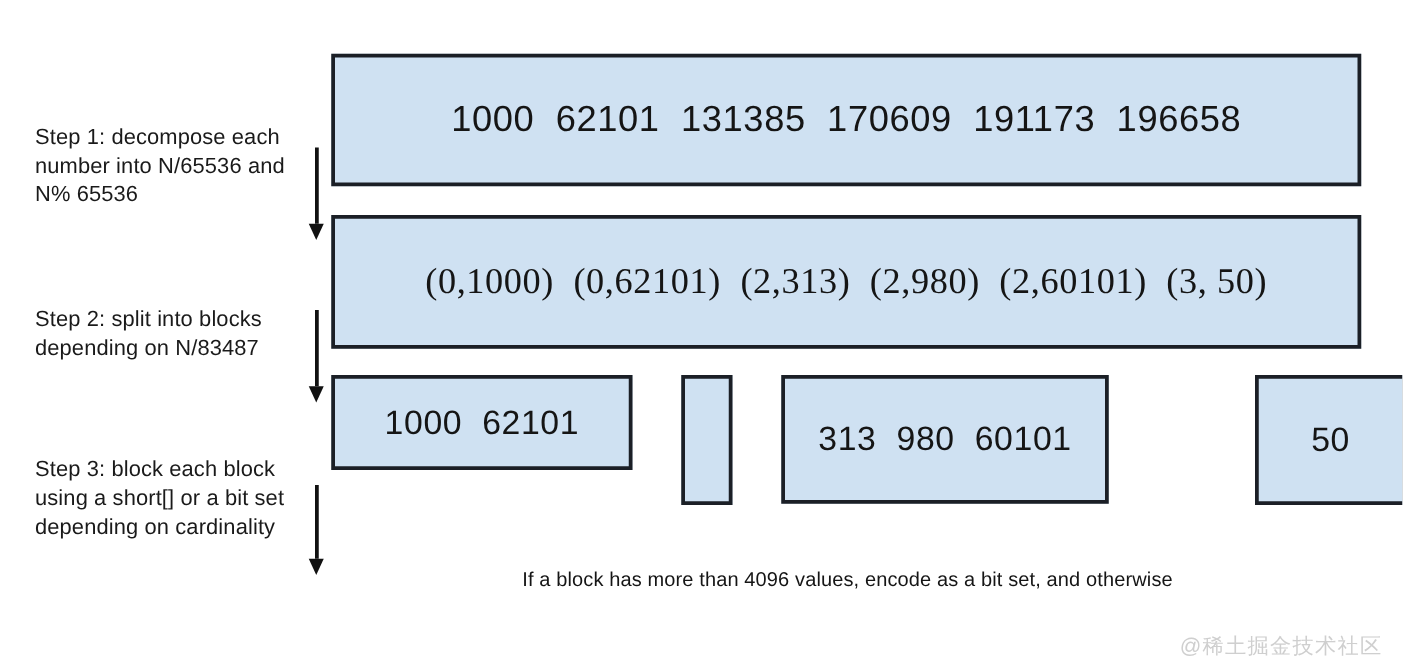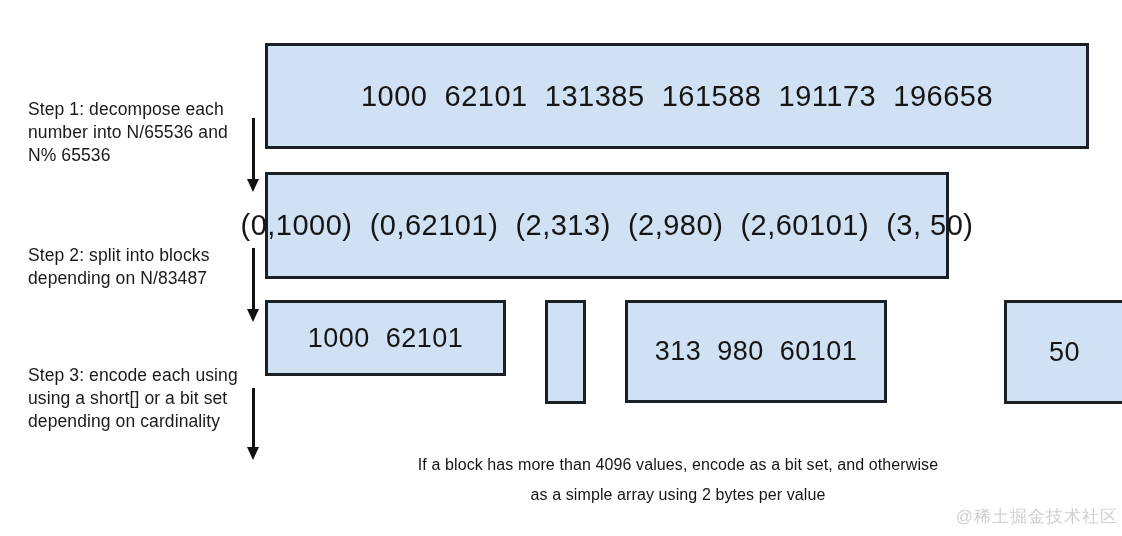--- a/index.html
+++ b/index.html
@@ -68,21 +68,21 @@
   .box-text {
     color: #151515;
     font-size: 29px;
     letter-spacing: 0.5px;
     white-space: pre;
     text-align: center;
   }
   .box-text.small { font-size: 27px; }
 
   #box-row1 { left: 265px; top: 43px;  width: 824px; height: 106px; }
-  #box-row2 { left: 265px; top: 172px; width: 684px; height: 107px; }
+  #box-row2 { left: 265px; top: 172px; width: 824px; height: 107px; font-family: Liberation Serif, serif; }
 
   #box-block-0 { left: 265px; top: 300px; width: 241px; height: 76px; }
   #box-block-1 { left: 545px; top: 300px; width: 41px;  height: 104px; }
   #box-block-2 { left: 625px; top: 300px; width: 262px; height: 103px; }
   #box-block-3 { left: 1004px; top: 300px; width: 121px; height: 104px; }
 
   
   #caption {
     position: absolute;
     left: 268px;
@@ -92,54 +92,54 @@
     color: #151515;
     font-size: 16px;
     line-height: 30px;
     letter-spacing: 0.1px;
   }
   #caption .cap-line { display: block; }
 
   
   #watermark {
     position: absolute;
-    right: 4px;
+    right: 16px;
     bottom: 8px;
     color: #cfcfcf;
     font-size: 17px;
     letter-spacing: 1px;
     user-select: none;
   }
 </style>
 </head>
 <body>
 
 <div id="canvas">
 
   <div class="step-text" id="step1-text">Step 1: decompose each number into N/65536 and N% 65536</div>
 
   <div class="step-text" id="step2-text">Step 2: split into blocks depending on N/83487</div>
 
-  <div class="step-text" id="step3-text">Step 3: encode each using using a short[] or a bit set depending on cardinality</div>
+  <div class="step-text" id="step3-text">Step 3: block each block using a short[] or a bit set depending on cardinality</div>
 
   <div class="arrow" style="left:245px; top:118px; height:74px;">
     <div class="shaft" style="height:61px;"></div>
     <div class="head"></div>
   </div>
   <div class="arrow" style="left:245px; top:248px; height:74px;">
     <div class="shaft" style="height:61px;"></div>
     <div class="head"></div>
   </div>
   <div class="arrow" style="left:245px; top:388px; height:72px;">
     <div class="shaft" style="height:59px;"></div>
     <div class="head"></div>
   </div>
 
   <div class="box" id="box-row1">
-    <span class="box-text">1000  62101  131385  161588  191173  196658</span>
+    <span class="box-text">1000  62101  131385  170609  191173  196658</span>
   </div>
 
   <div class="box" id="box-row2">
     <span class="box-text">(0,1000)  (0,62101)  (2,313)  (2,980)  (2,60101)  (3, 50)</span>
   </div>
 
   <div class="box" id="box-block-0">
     <span class="box-text small">1000  62101</span>
   </div>
 
@@ -150,18 +150,17 @@
   <div class="box" id="box-block-2">
     <span class="box-text small">313  980  60101</span>
   </div>
 
   <div class="box" id="box-block-3">
     <span class="box-text small">50</span>
   </div>
 
   <div id="caption">
     <span class="cap-line">If a block has more than 4096 values, encode as a bit set, and otherwise</span>
-    <span class="cap-line">as a simple array using 2 bytes per value</span>
   </div>
 
   <div id="watermark">@稀土掘金技术社区</div>
 
 </div>
 
 </body></html>

